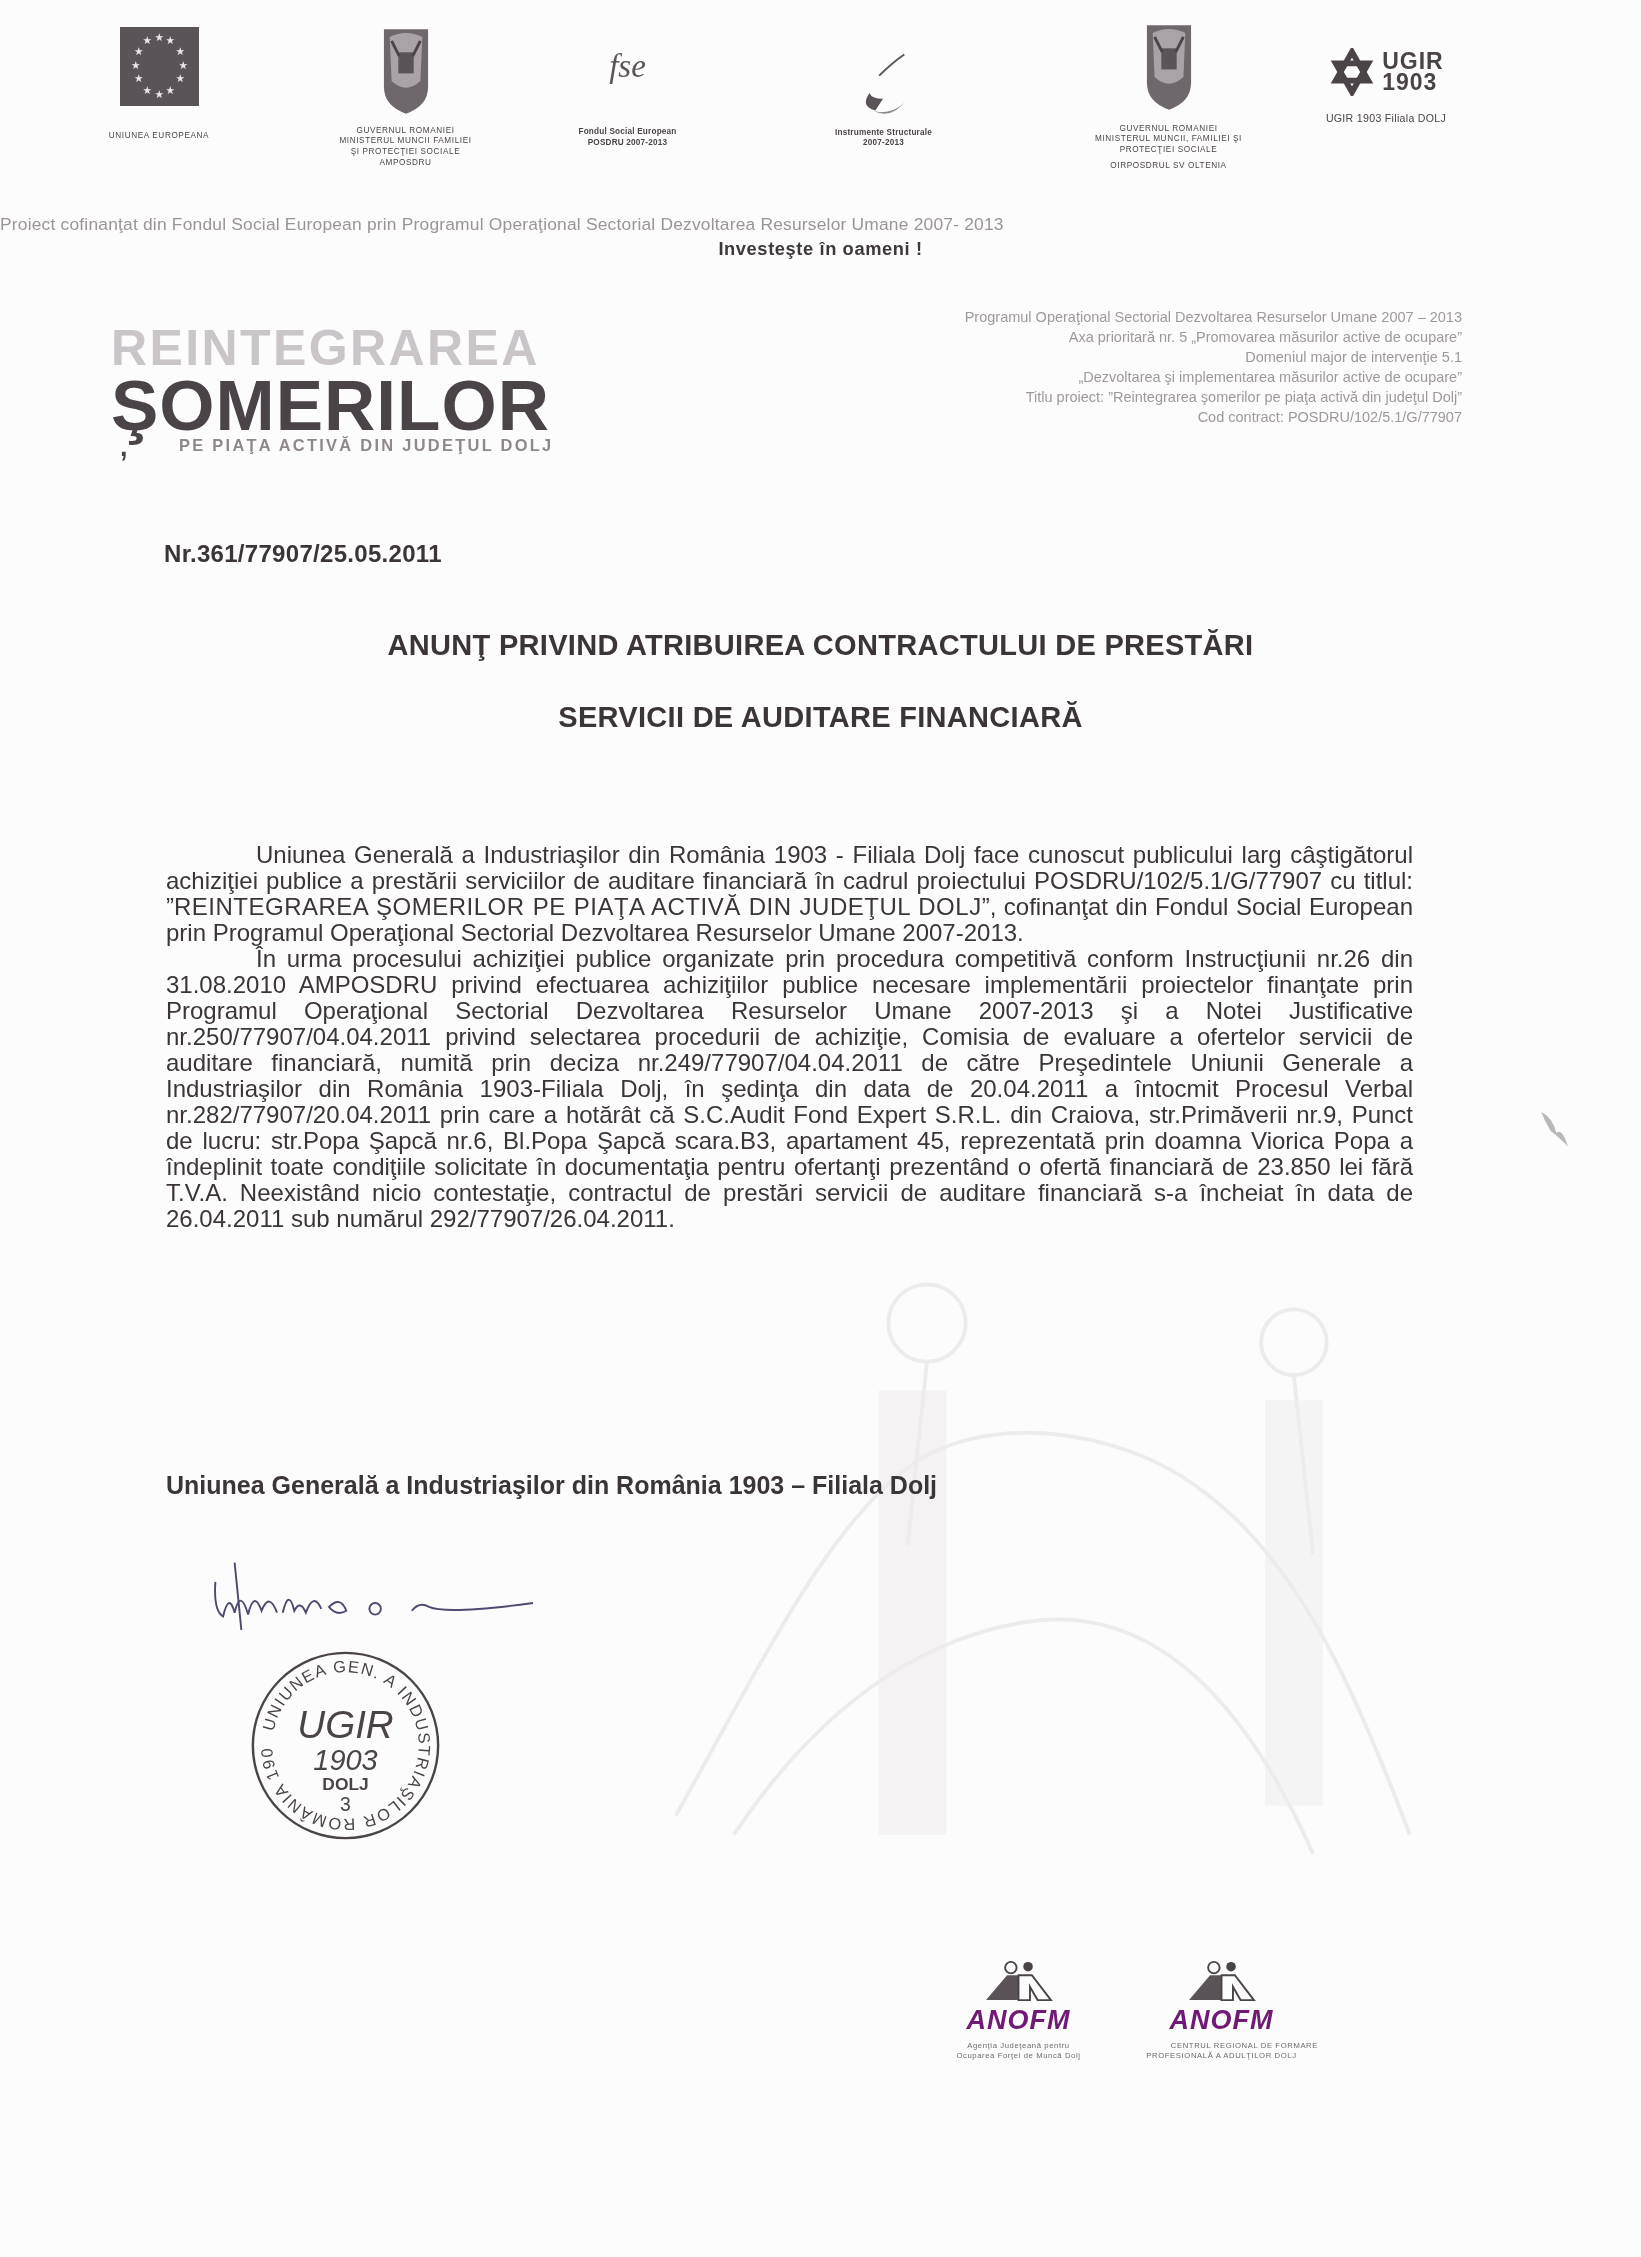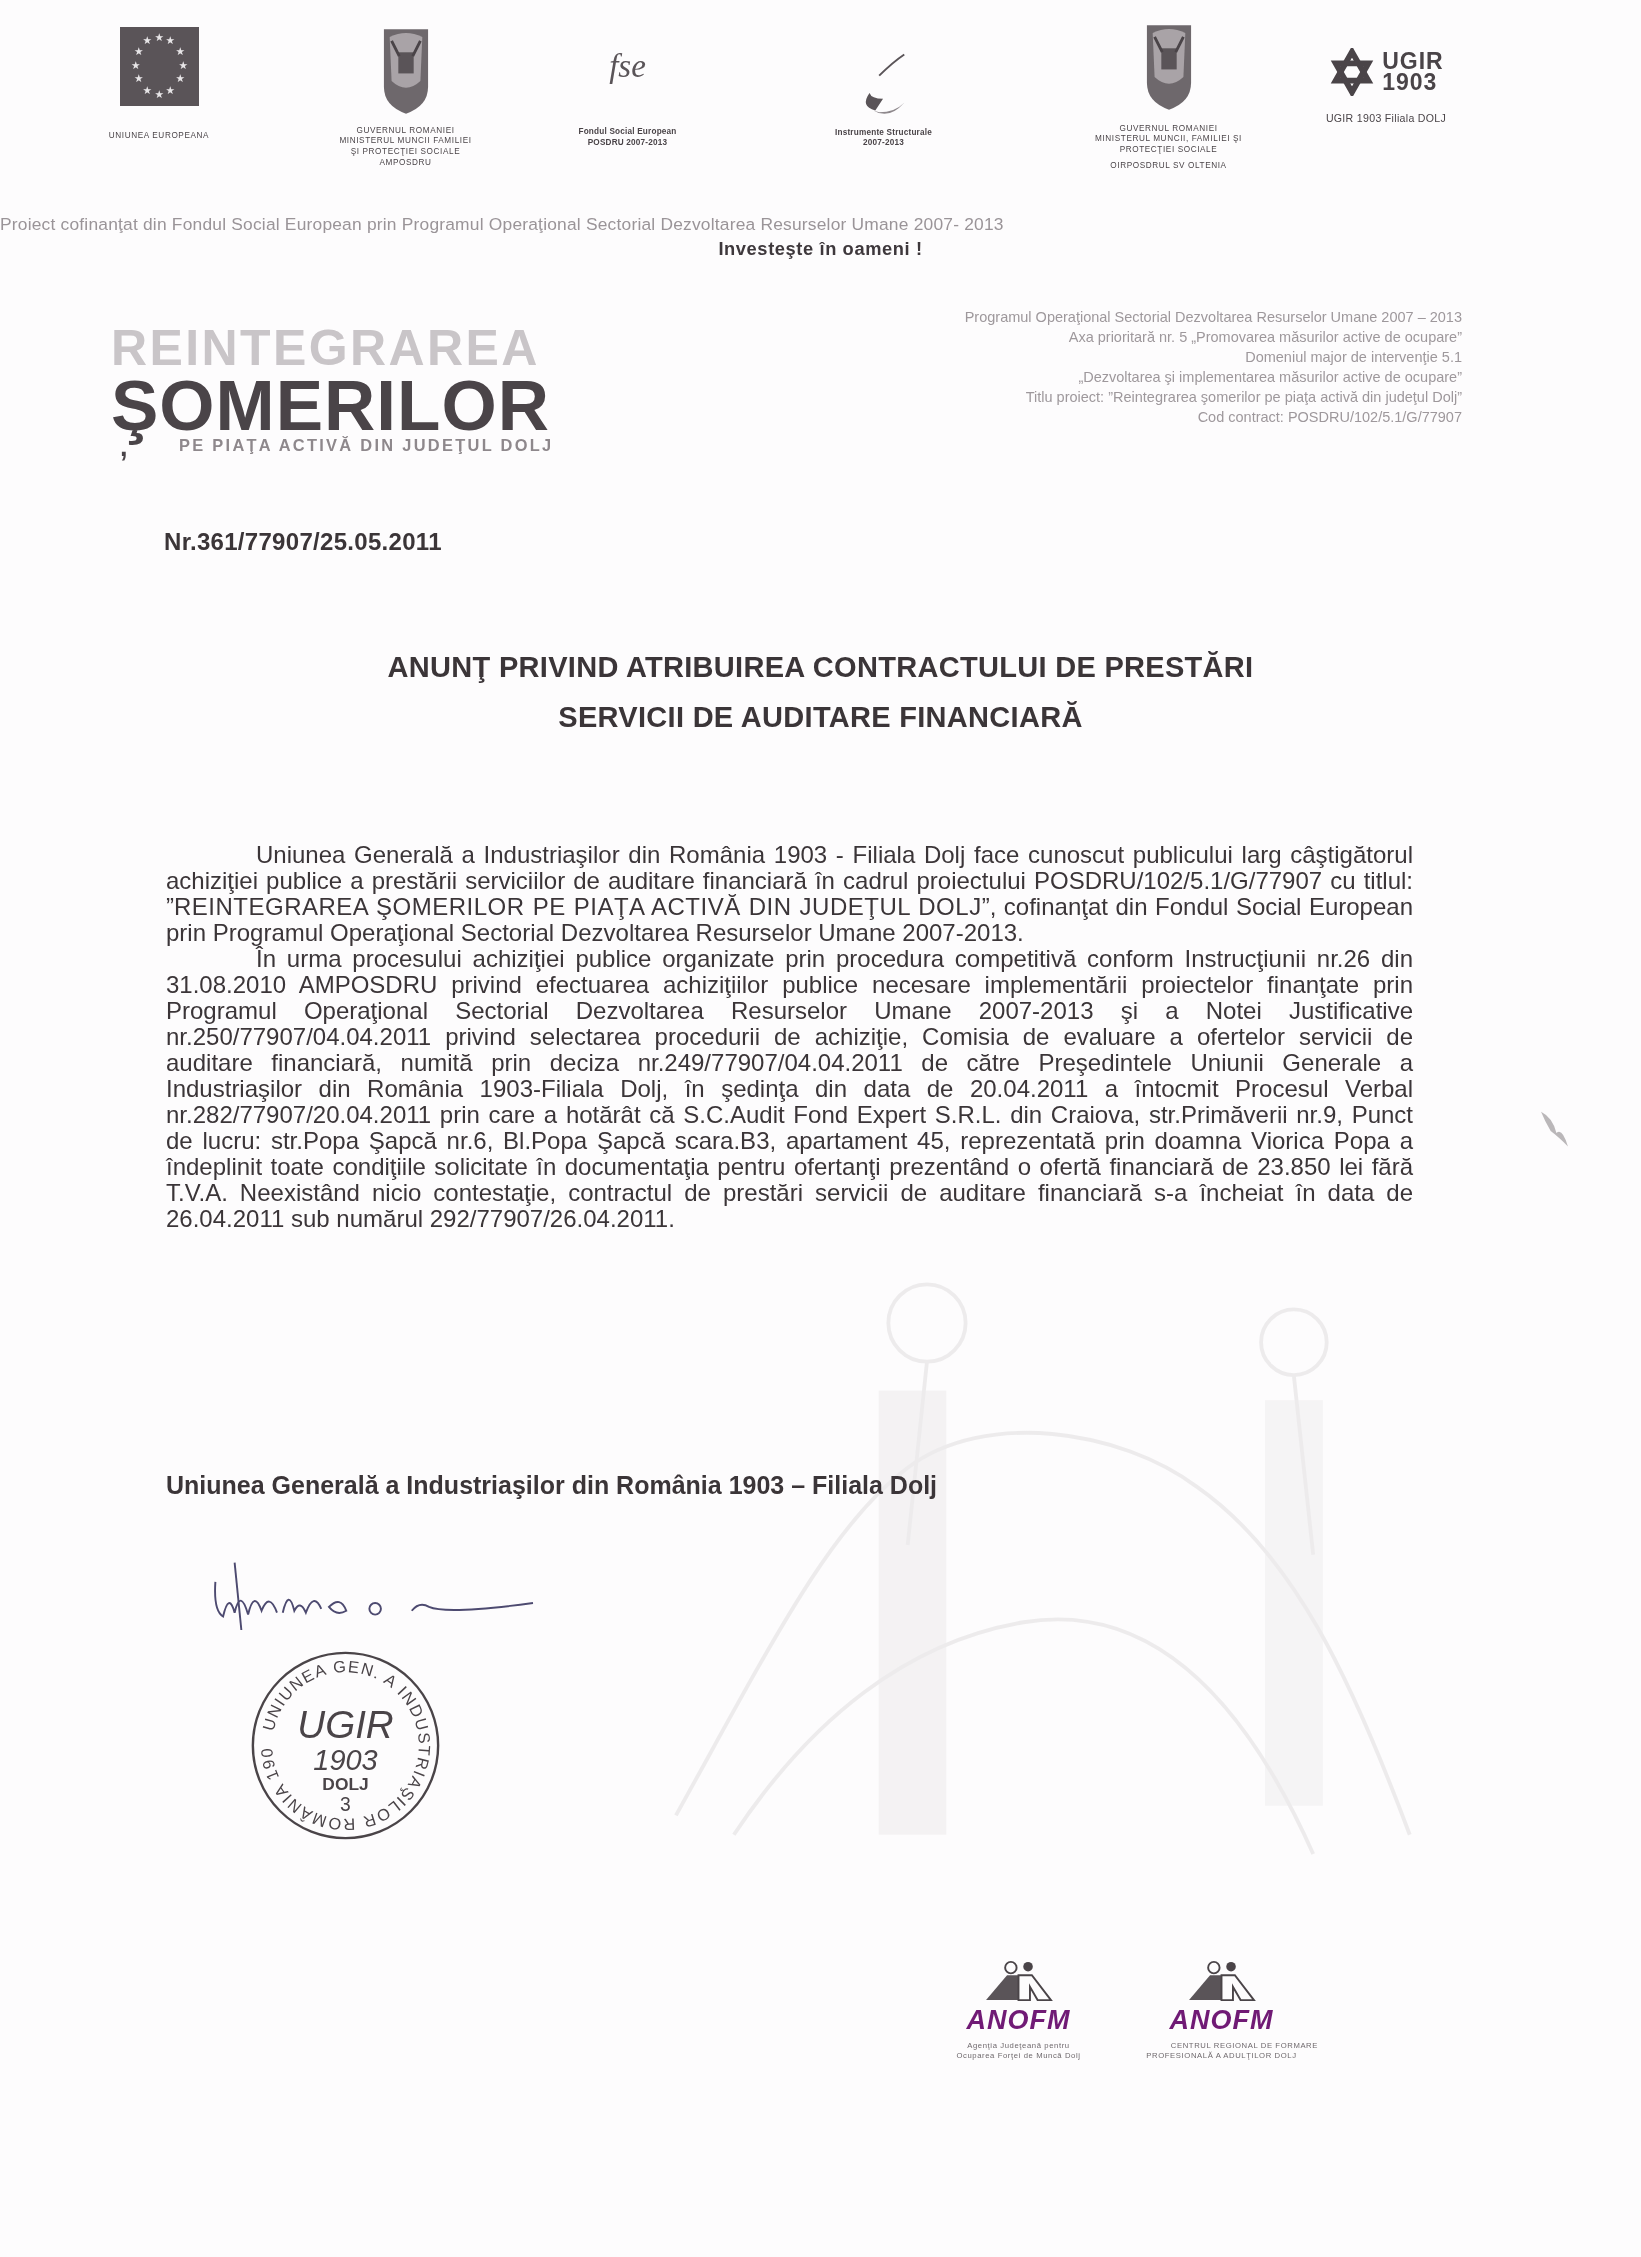--- a/index.html
+++ b/index.html
@@ -24,24 +24,24 @@
   .cofin { position: absolute; left: 0; width: 1610px; top: 214px; text-align: left; font-size: 17.4px; color: #9a9498; letter-spacing: 0.2px; }
   .invest { position: absolute; left: 0; width: 1641px; top: 238px; text-align: center; font-size: 18.3px; font-weight: bold; color: #3e383c; letter-spacing: 0.6px; }
 
   .proj-1 { position: absolute; left: 111px; top: 323px; font-size: 50px; font-weight: bold; color: #c9c5c8; letter-spacing: 2.4px; line-height: 50px; }
   .proj-2 { position: absolute; left: 111px; top: 367px; font-size: 71px; font-weight: bold; color: #4a4448; letter-spacing: 1px; line-height: 77px; }
   .proj-3 { position: absolute; left: 179px; top: 436px; font-size: 16.4px; font-weight: bold; color: #8e888c; letter-spacing: 2.3px; }
   .proj-comma { position: absolute; left: 120px; top: 432px; font-size: 27px; font-weight: bold; color: #4a4448; }
 
   .prog-info { position: absolute; right: 179px; top: 307px; text-align: right; font-size: 14.5px; line-height: 20px; color: #9e989c; }
 
-  .nr { position: absolute; left: 164px; top: 528px; font-size: 24px; font-weight: bold; color: #3b3538; letter-spacing: 0.3px; }
+  .nr { position: absolute; left: 164px; top: 540px; font-size: 24px; font-weight: bold; color: #3b3538; letter-spacing: 0.3px; }
 
   .title { position: absolute; left: 0; width: 1641px; text-align: center; font-size: 29px; font-weight: bold; color: #3b3538; letter-spacing: 0.3px; }
-  .title.t1 { top: 651px; }
+  .title.t1 { top: 629px; }
   .title.t2 { top: 701px; }
 
   .body-text { position: absolute; left: 166px; width: 1247px; top: 842px; font-size: 24px; line-height: 26px; text-align: justify; color: #3b3538; }
   .body-text p { margin: 0; text-indent: 90px; text-align-last: auto; }
   .body-text b { font-weight: normal; letter-spacing: 0.5px; }
 
   .sig { position: absolute; left: 166px; top: 1470px; font-size: 25px; font-weight: bold; line-height: 30px; color: #3b3538; }
 
   .signature { position: absolute; left: 205px; top: 1553px; }
   .stamp { position: absolute; left: 249px; top: 1649px; }

